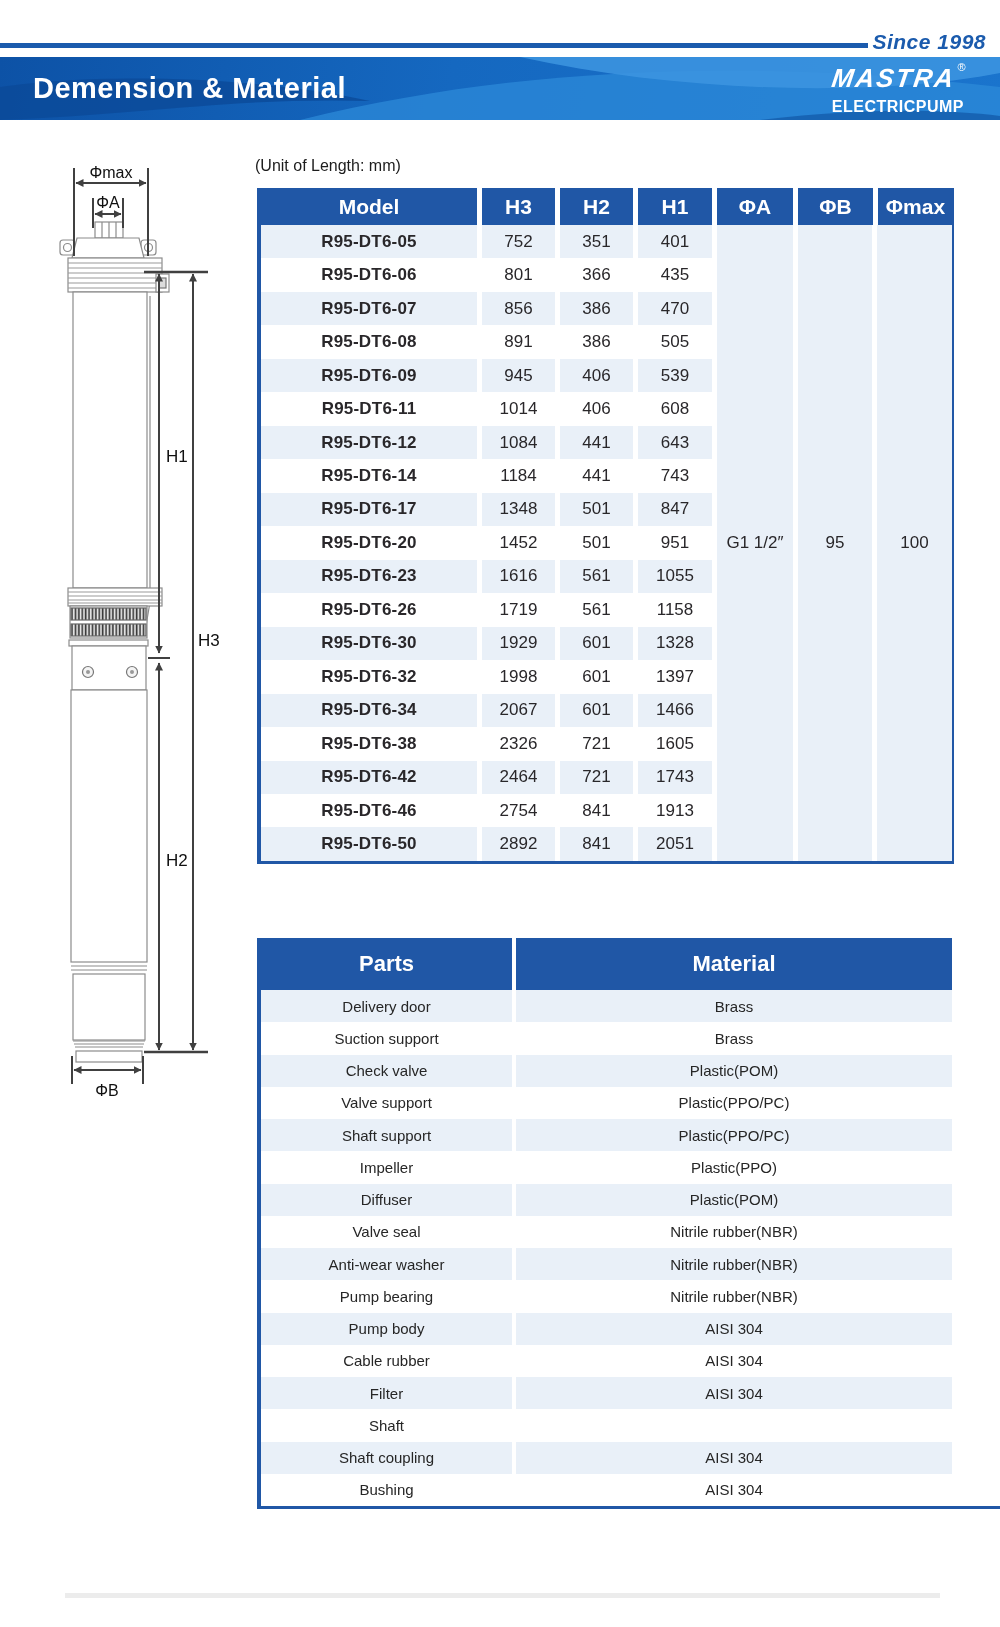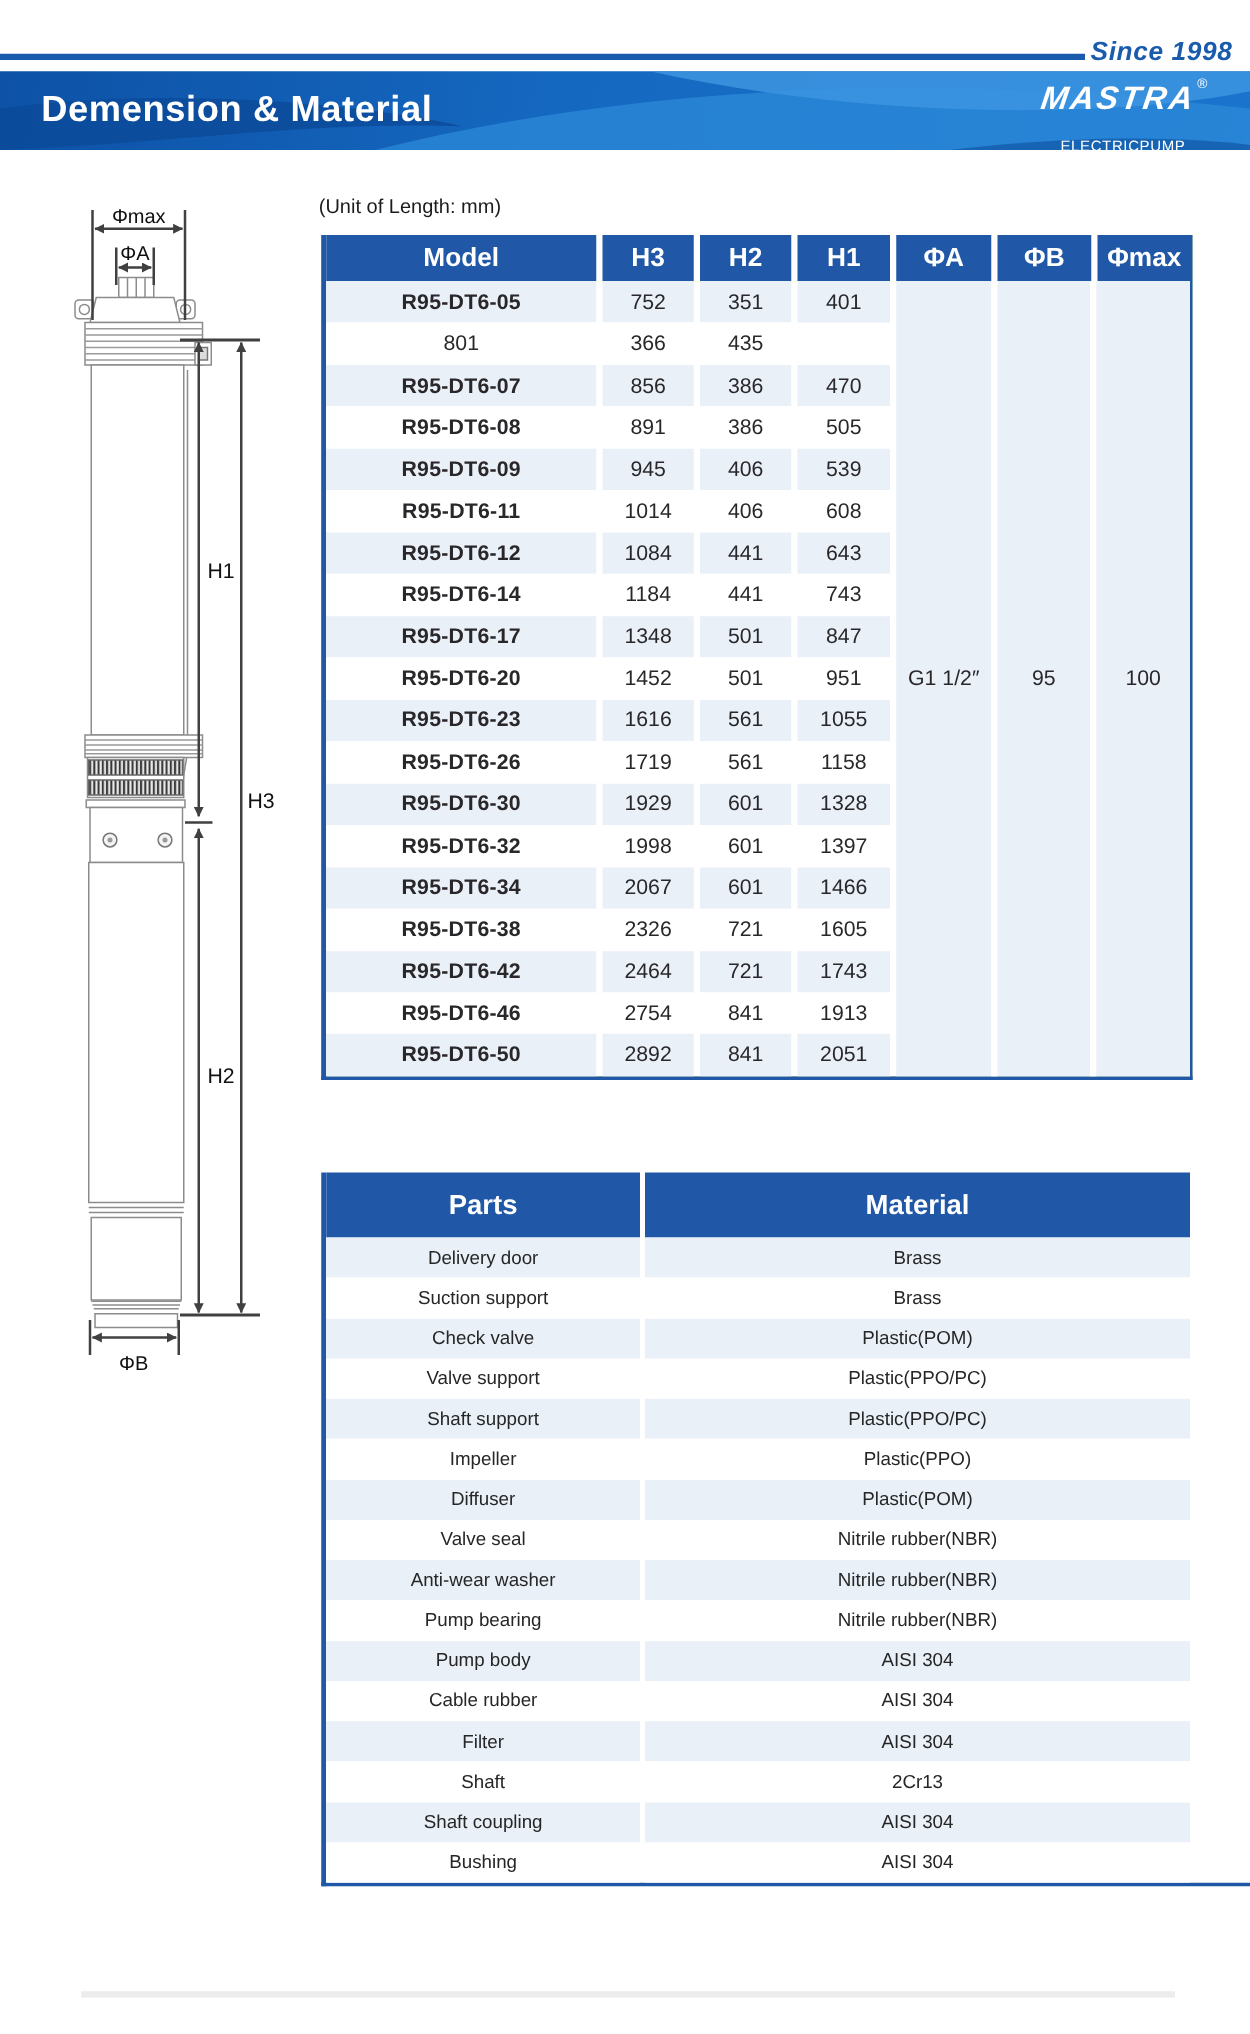--- a/index.html
+++ b/index.html
@@ -12,21 +12,21 @@
   
   .since-line{position:absolute;left:0;top:43px;width:868px;height:5px;background:var(--since,#1B5BAD)}
   .since-text{position:absolute;right:14px;top:30px;font-size:21px;font-weight:bold;font-style:italic;color:var(--since,#1B5BAD);letter-spacing:.5px}
   
   .banner{position:absolute;left:0;top:57px;width:1000px;height:63px;background:linear-gradient(100deg,#0D52A6 0%,#1568C0 45%,#1A74CD 100%);overflow:hidden}
   .banner svg.waves{position:absolute;left:0;top:0;width:100%;height:100%}
   .banner-title{position:absolute;left:33px;top:0;height:63px;line-height:63px;color:#fff;font-size:29px;font-weight:bold;letter-spacing:.5px;z-index:2}
   .logo{position:absolute;right:36px;top:8px;z-index:2;color:#fff;text-align:center}
   .logo-mark{font-size:26px;font-weight:800;font-style:italic;letter-spacing:2px;transform:skewX(-8deg);display:inline-block;line-height:1}
   .logo-reg{font-size:11px;vertical-align:top;font-style:normal;position:relative;top:-4px;left:2px}
-  .logo-sub{font-size:12px;font-weight:normal;letter-spacing:.5px;line-height:1;margin-top:19px}
+  .logo-sub{font-size:16px;font-weight:bold;letter-spacing:.5px;line-height:1;margin-top:8px}
   
   .unit-note{position:absolute;left:255px;top:157px;font-size:16px;color:#1c1c1c}
   
   .dimtable{position:absolute;left:257px;top:188px;width:697px;border-left:4px solid var(--accent,#2057A6);border-right:2px solid var(--accent,#2057A6);border-bottom:3px solid var(--accent,#2057A6);background:#bef264}
   .dimhead{display:grid;grid-template-columns:216px 73px 73px 74px 76px 75px 75px;column-gap:5px;height:37px;background:#fff}
   .hcell{background:var(--accent,#2057A6);color:#fff;font-weight:bold;font-size:21px;display:flex;align-items:center;justify-content:center;white-space:nowrap}
   .dimbody{position:relative;height:636px;display:flex;flex-direction:column;background:#fff}
   .dimrow{flex:1;display:grid;grid-template-columns:216px 73px 73px 74px;column-gap:5px}
   .dimrow .cell{display:flex;align-items:center;justify-content:center;font-size:17px;color:#29272a;background:#fff;white-space:nowrap}
   .dimrow.alt .cell{background:var(--row-alt,#E9F0F8)}
@@ -176,20 +176,21 @@
       <div class="mval" style="left:81px;width:74px">95</div>
       <div class="mval" style="left:160px;width:75px">100</div>
     </div>
   <div class="dimrow alt">
         <div class="cell model">R95-DT6-05</div>
         <div class="cell">752</div>
         <div class="cell">351</div>
         <div class="cell">401</div>
       </div>
       <div class="dimrow">
+        <div class="cell model">R95-DT6-06</div>
         <div class="cell">801</div>
         <div class="cell">366</div>
         <div class="cell">435</div>
       </div>
       <div class="dimrow alt">
         <div class="cell model">R95-DT6-07</div>
         <div class="cell">856</div>
         <div class="cell">386</div>
         <div class="cell">470</div>
       </div>
@@ -345,21 +346,20 @@
       <div class="prow">
         <div class="cell">Cable rubber</div>
         <div class="cell">AISI 304</div>
       </div>
       <div class="prow alt">
         <div class="cell">Filter</div>
         <div class="cell">AISI 304</div>
       </div>
       <div class="prow">
         <div class="cell">Shaft</div>
-        <div class="cell">2Cr13</div>
       </div>
       <div class="prow alt">
         <div class="cell">Shaft coupling</div>
         <div class="cell">AISI 304</div>
       </div>
       <div class="prow">
         <div class="cell">Bushing</div>
         <div class="cell">AISI 304</div>
       </div>
     </div>

